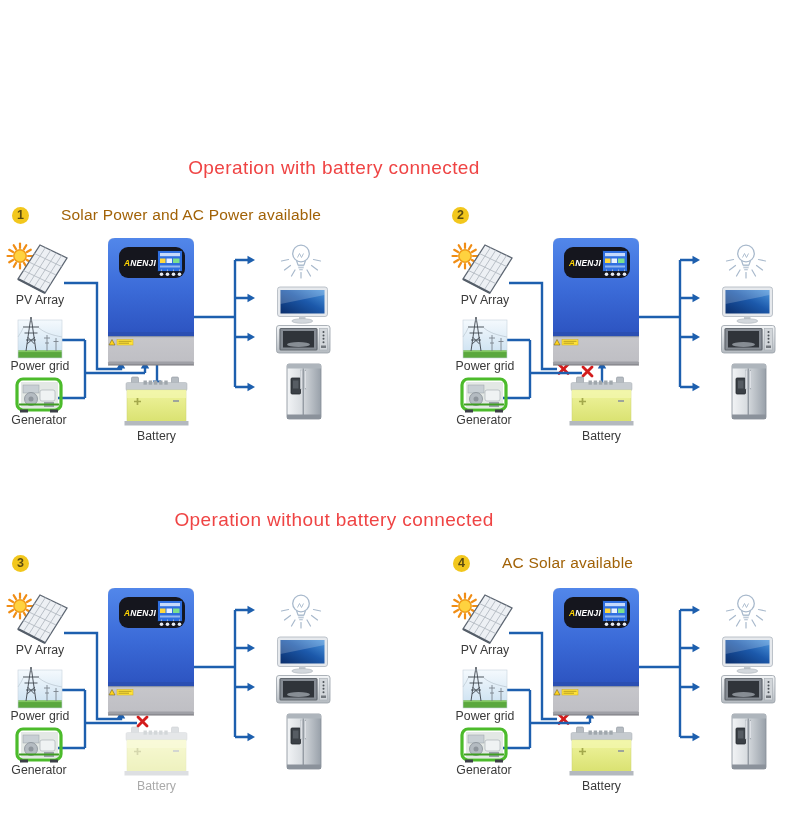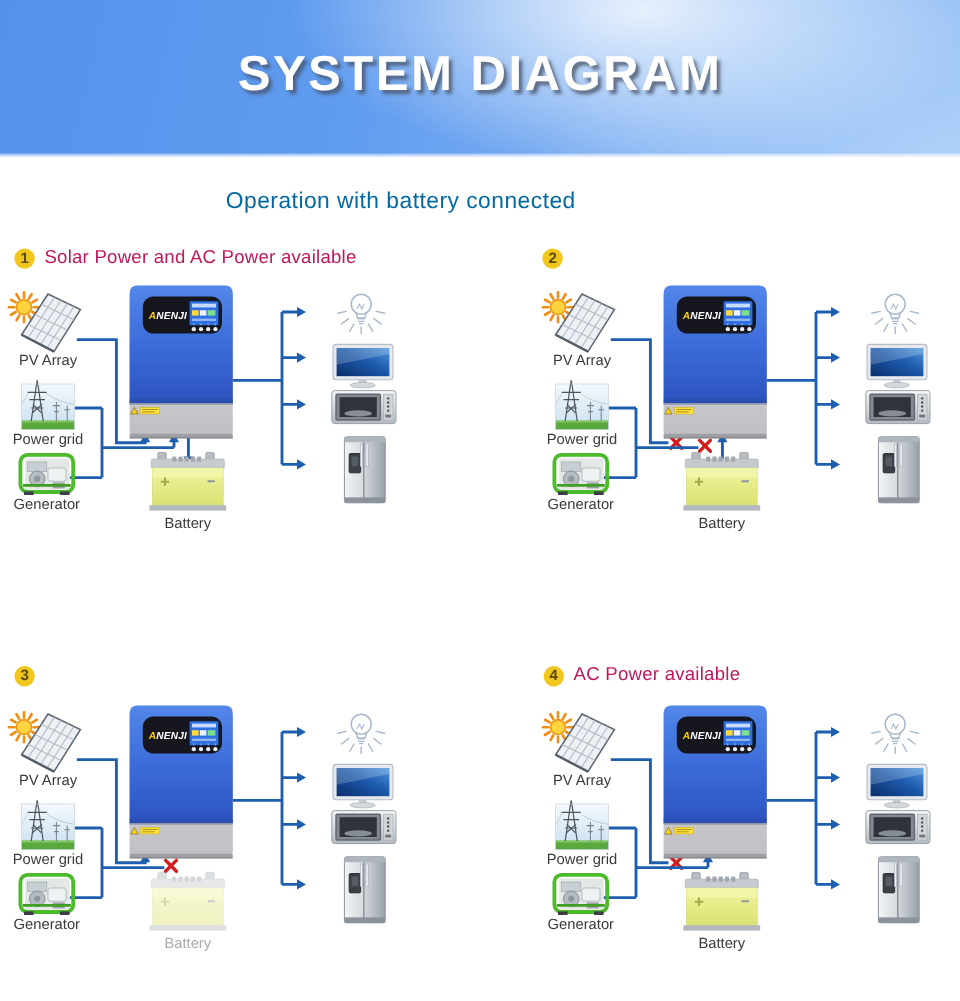--- a/index.html
+++ b/index.html
@@ -9,36 +9,33 @@
      background:
        radial-gradient(ellipse 420px 190px at 67% 6%, rgba(255,255,255,.82), rgba(255,255,255,0) 70%),
        radial-gradient(ellipse 500px 260px at 100% 115%, rgba(210,232,255,.55), rgba(255,255,255,0) 70%),
        linear-gradient(103deg,#5492ec 0%,#609cef 38%,#79adf2 62%,#8fbcf4 100%);}
   .banner::after{content:"";position:absolute;left:0;bottom:-1px;width:800px;height:4px;
      background:linear-gradient(180deg,rgba(255,255,255,.4),#ffffff);}
   .title{position:absolute;left:0;top:38px;width:800px;margin:0;text-align:center;
      font-size:41px;font-weight:bold;letter-spacing:2px;color:#ffffff;
      text-shadow:3px 3px 3px rgba(72,82,104,.78);}
   .section-title{position:absolute;left:0;width:668px;text-align:center;
-     font-size:19px;color:#0369a1;letter-spacing:.4px;}
+     font-size:19px;color:#ef4444;letter-spacing:.4px;}
   .heading{position:absolute;display:flex;align-items:center;gap:8px;height:20px;}
   .badge{display:inline-flex;align-items:center;justify-content:center;width:17px;height:17px;
      border-radius:50%;background:#f2c71d;color:#5a4a10;font-size:12.5px;font-weight:bold;flex:0 0 auto;}
-  .htext{font-size:15.5px;color:#be185d;letter-spacing:.2px;white-space:nowrap;}
+  .htext{font-size:15.5px;color:#a16207;letter-spacing:.2px;white-space:nowrap;margin-left:24px;}
   .quad{position:absolute;width:340px;height:220px;}
   .quad svg{display:block;}
   .quad text{font-family:"Liberation Sans",sans-serif;}
 </style>
 </head>
 <body>
 
 <div class="page">
-  <header class="banner">
-    <h1 class="title">SYSTEM DIAGRAM</h1>
-  </header>
 
   <div class="section-title" style="top:157px">Operation with battery connected</div>
 
   <div class="heading" style="left:12px;top:205px">
     <span class="badge">1</span>
     <span class="htext">Solar Power and AC Power available</span>
   </div>
   <div class="heading" style="left:452px;top:205px">
     <span class="badge">2</span>
   </div>
@@ -460,27 +457,28 @@
       <line x1="303.2" y1="136.5" x2="303.2" y2="183" stroke="#7a828b" stroke-width="1"></line>
       <rect x="291" y="146" width="9.5" height="16" rx="1" fill="#3b4046" stroke="#24282d" stroke-width=".8"></rect>
       <rect x="293" y="148.5" width="5.5" height="8" fill="#565c63"></rect>
       <rect x="300.2" y="138" width="1.8" height="19" fill="#eef1f4" stroke="#9aa1a8" stroke-width=".4"></rect>
       <rect x="305" y="138" width="1.8" height="19" fill="#eef1f4" stroke="#9aa1a8" stroke-width=".4"></rect>
       <rect x="287" y="182.5" width="34" height="4.5" fill="#8b929b"></rect>
         </g>
     </svg>
     </div>
 
+  <div class="section-title" style="top:509px">Operation without  battery connected</div>
 
   <div class="heading" style="left:12px;top:553px">
     <span class="badge">3</span>
   </div>
   <div class="heading" style="left:453px;top:553px">
     <span class="badge">4</span>
-    <span class="htext">AC Power available</span>
+    <span class="htext">AC Solar available</span>
   </div>
 
   <div class="quad" style="left:0;top:582px">
       <svg width="340" height="220" viewBox="0 0 340 220" xmlns="http://www.w3.org/2000/svg">
       <defs>
       <linearGradient id="sky2" x1="0" y1="0" x2="0" y2="1">
             <stop offset="0" stop-color="#f4f9fd"></stop>
             <stop offset="1" stop-color="#c8dff0"></stop>
           </linearGradient>
       <linearGradient id="invB2" x1="0" y1="0" x2="0" y2="1">

